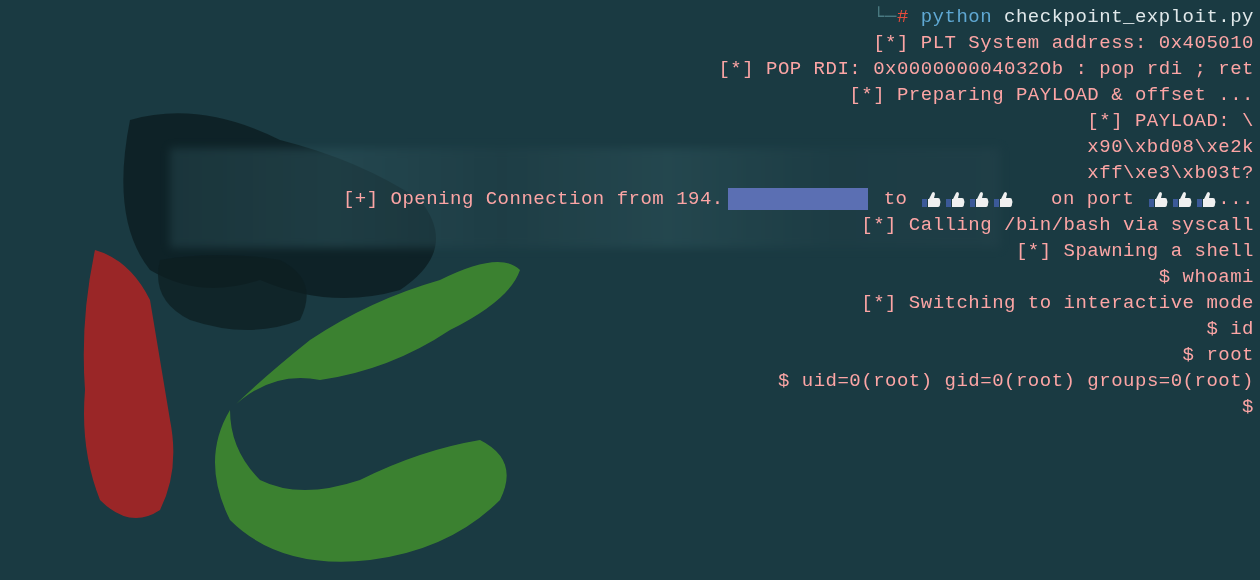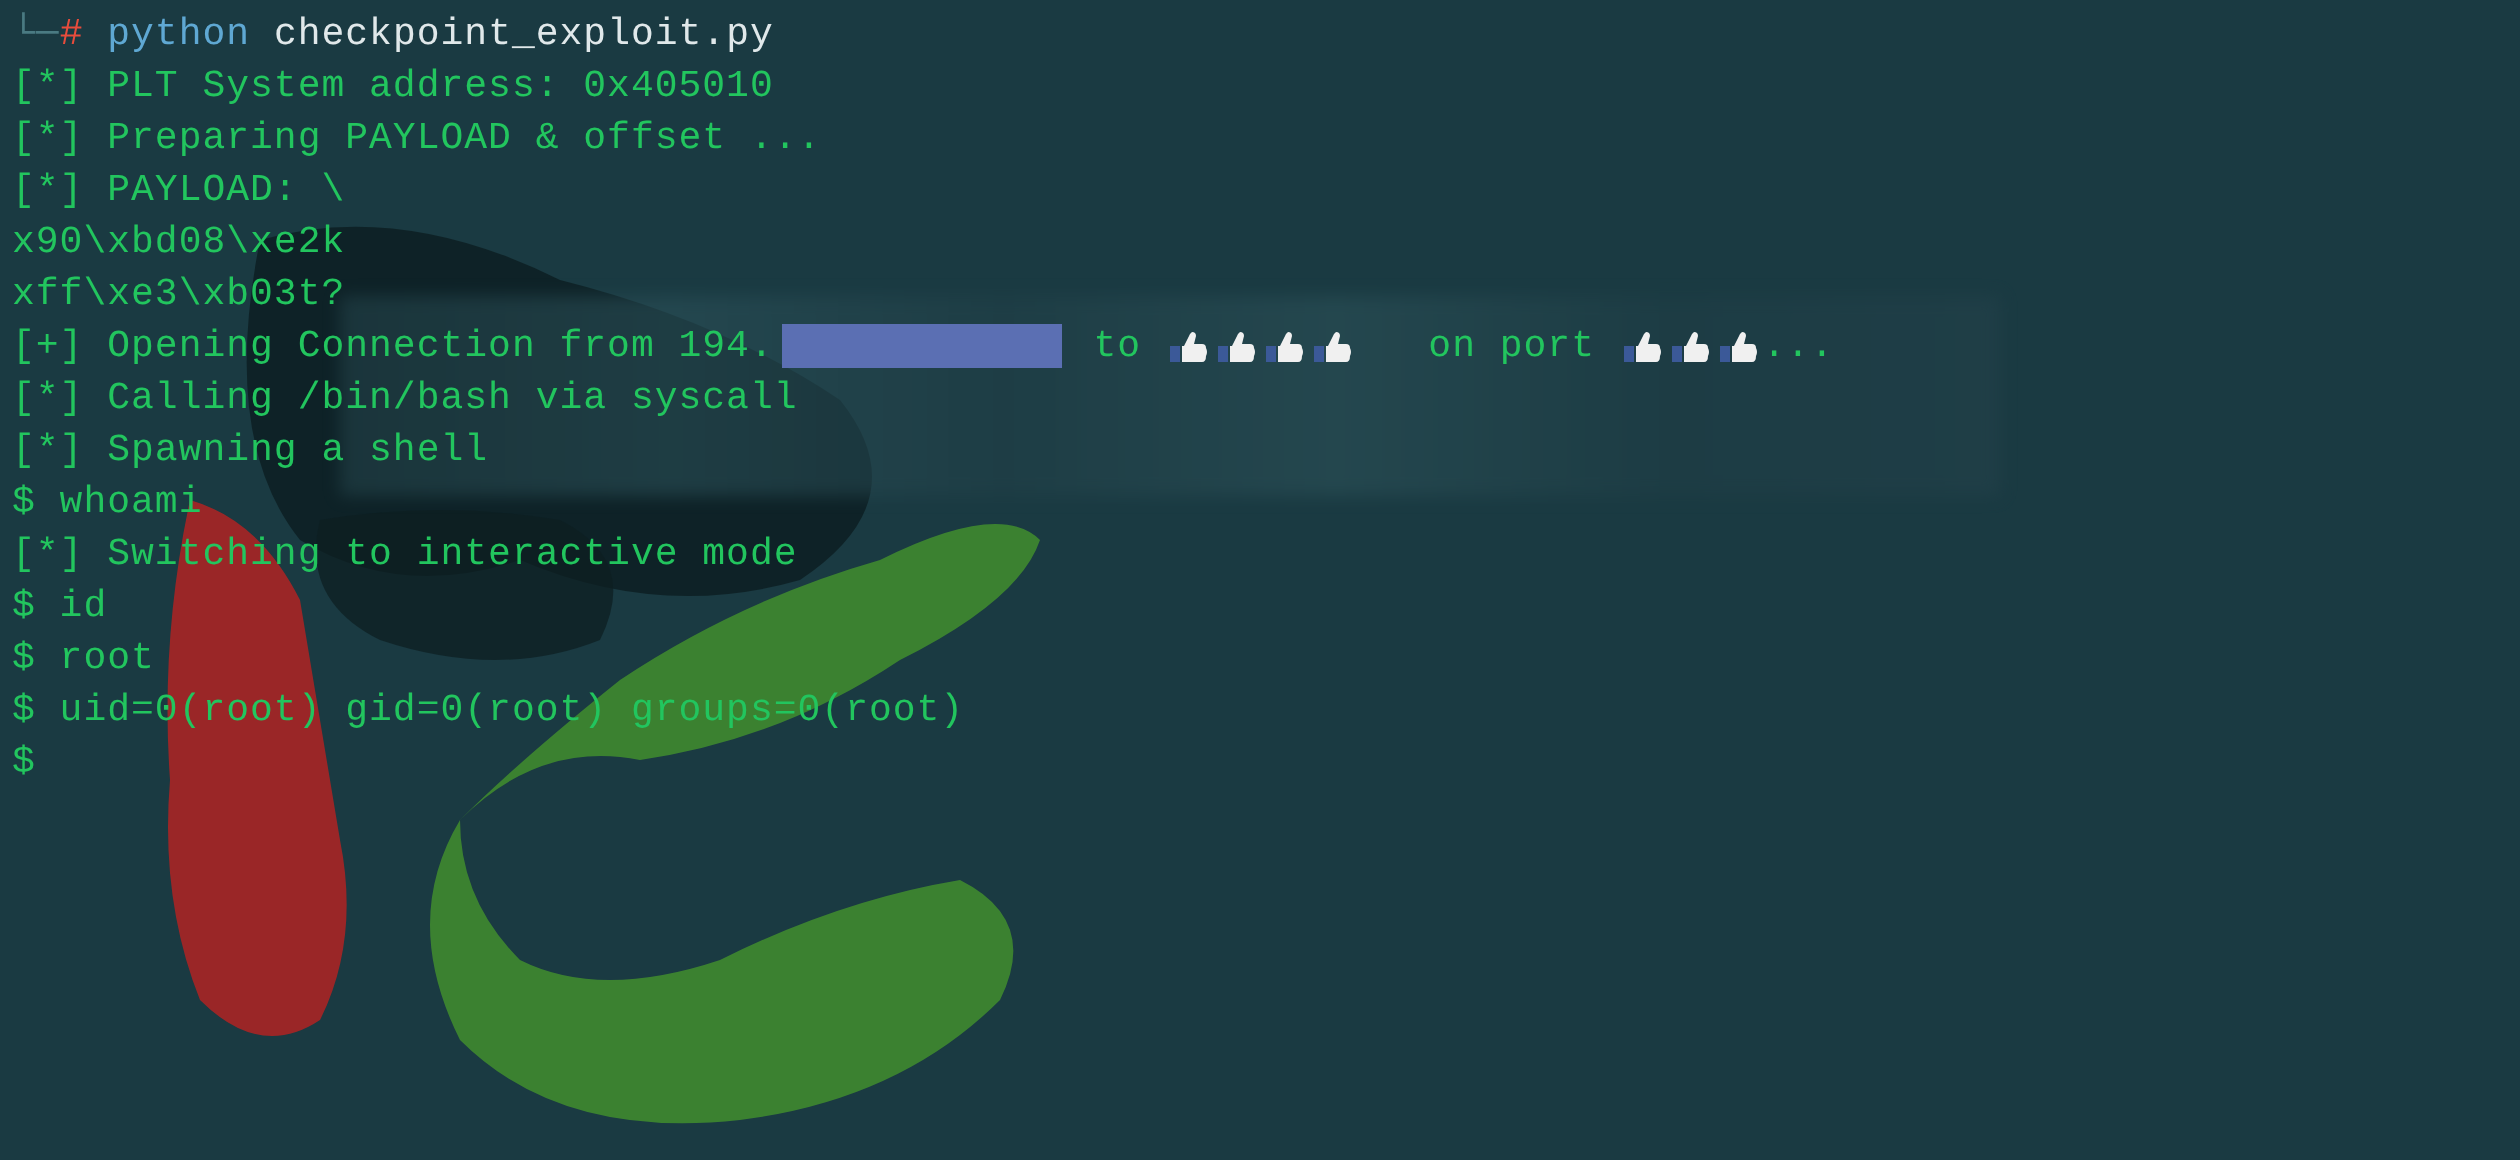--- a/index.html
+++ b/index.html
@@ -10,32 +10,33 @@
     overflow: hidden;
     font-family: 'Courier New', monospace;
     font-size: 19px;
     position: relative;
     color: #a0b8bf;
   }
   .terminal {
     position: relative;
     padding: 4px 6px;
     z-index: 10;
+    text-align: right;
   }
   .line {
     white-space: pre;
     line-height: 26px;
     letter-spacing: 0.5px;
     position: relative;
   }
   .prompt-dash { color: #4a7a82; }
   .prompt-hash { color: #e74c3c; }
   .python-kw { color: #5fa8d3; }
   .cmd-name { color: #e0e8ea; }
-  .info { color: #22c55e; }
+  .info { color: #fca5a5; }
   .redact-blue {
     display: inline-block;
     width: 140px;
     height: 22px;
     background: #5b6fb3;
     vertical-align: middle;
     margin: 0 4px;
   }
   .thumb {
     display: inline-block;
@@ -75,20 +76,21 @@
 
     <path d="M 160 260 Q 220 250 280 260 Q 320 280 300 320 Q 250 340 190 320 Q 150 300 160 260 Z" fill="#0d1f22" opacity="0.75"></path>
   </svg>
 </div>
 
 <div class="blur-region"></div>
 
 <div class="terminal">
   <div class="line"><span class="prompt-dash">└─</span><span class="prompt-hash">#</span> <span class="python-kw">python</span> <span class="cmd-name">checkpoint_exploit.py</span></div>
   <div class="line info">[*] PLT System address: 0x405010</div>
+  <div class="line info">[*] POP RDI: 0x000000004032Ob : pop rdi ; ret</div>
   <div class="line info">[*] Preparing PAYLOAD &amp; offset ...</div>
   <div class="line info">[*] PAYLOAD: \</div>
   <div class="line info">x90\xbd08\xe2k</div>
   <div class="line info">xff\xe3\xb03t?</div>
   <div class="line info"><span>[+] Opening Connection from 194.</span><span class="redact-blue"></span><span> to </span><span class="thumb"><svg width="22" height="20">
           <rect x="2" y="10" width="5" height="8" fill="#3b5998"></rect>
           <path d="M8 10 L8 18 L18 18 Q20 18 20 15 Q21 13 20 11 Q20 9 18 9 L14 9 L15 5 Q15 3 13 3 L12 4 L9 10 Z" fill="#f0f0f0"></path>
         </svg></span><span class="thumb"><svg width="22" height="20">
           <rect x="2" y="10" width="5" height="8" fill="#3b5998"></rect>
           <path d="M8 10 L8 18 L18 18 Q20 18 20 15 Q21 13 20 11 Q20 9 18 9 L14 9 L15 5 Q15 3 13 3 L12 4 L9 10 Z" fill="#f0f0f0"></path>

